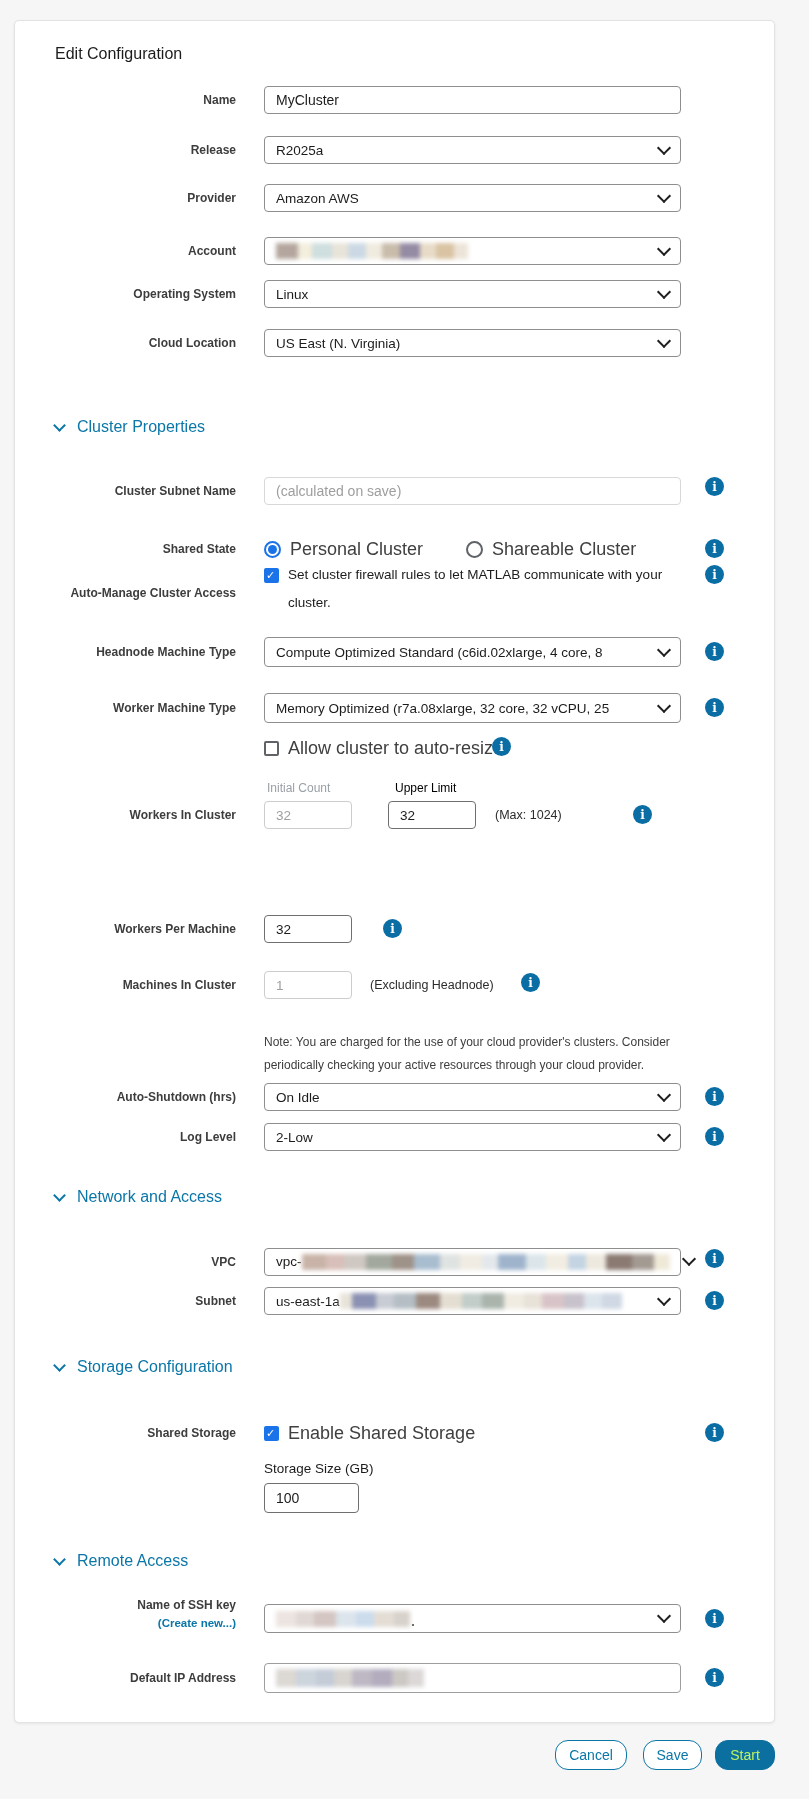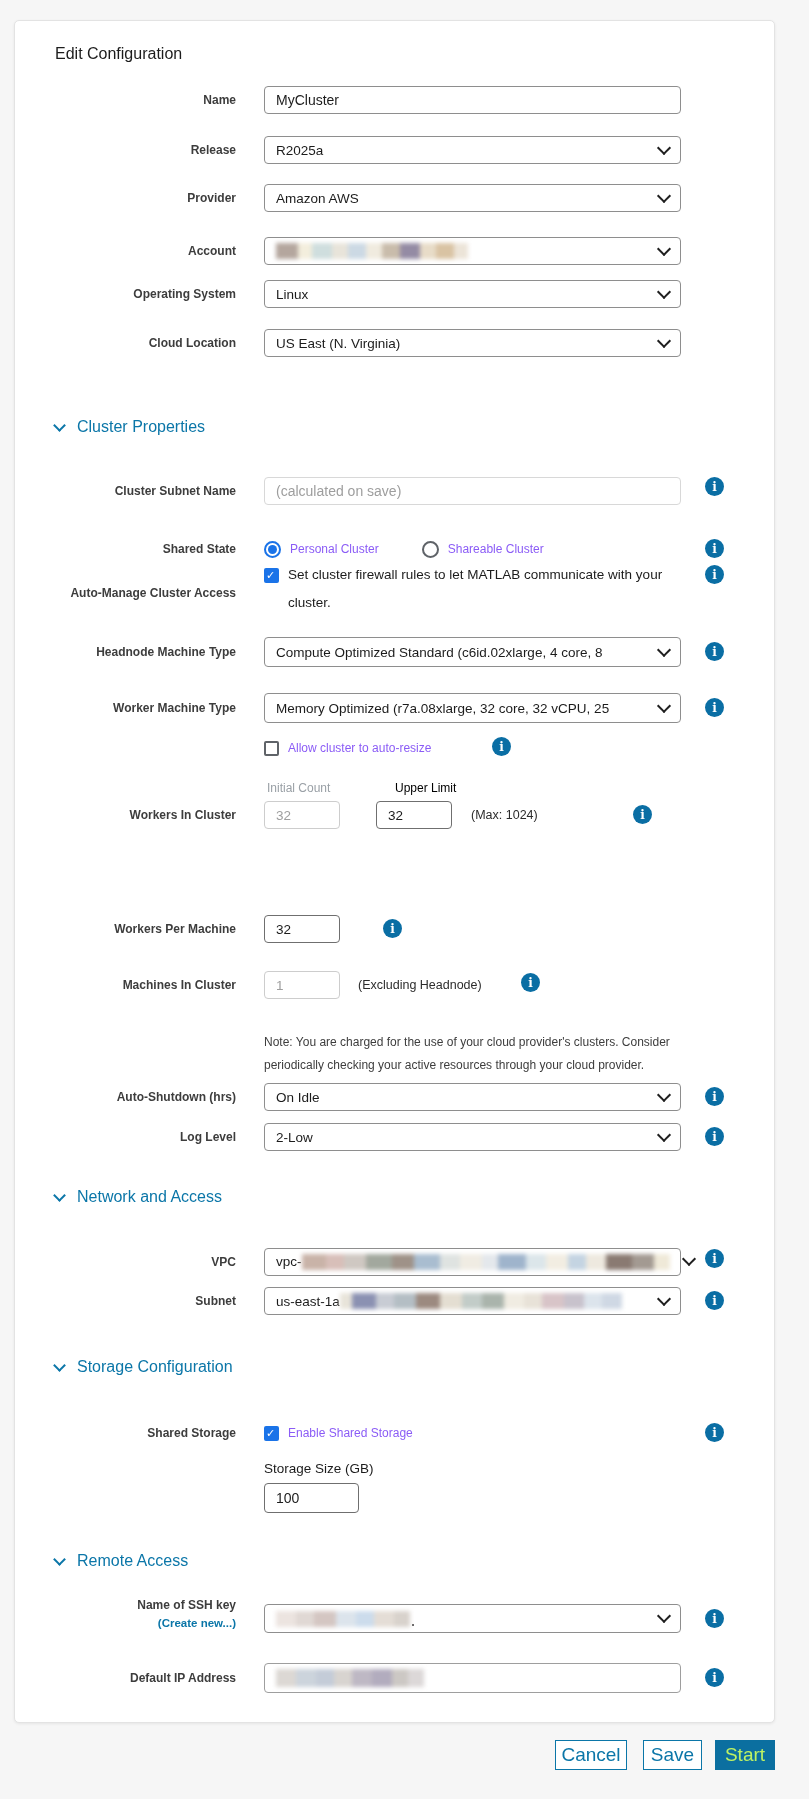--- a/index.html
+++ b/index.html
@@ -7,21 +7,21 @@
        font-family:"Liberation Sans","DejaVu Sans",sans-serif;overflow:hidden}
   .card{position:absolute;left:14px;top:20px;width:759px;height:1701px;background:#fff;
         border:1px solid #e3e3e3;border-radius:5px;box-shadow:0 1px 3px rgba(0,0,0,.07)}
   .title{position:absolute;left:40px;top:24px;font-size:16px;color:#1c1c1c}
   .row{position:absolute;left:28px;display:flex;align-items:center}
   .lbl{width:193px;text-align:right;font-size:12px;font-weight:bold;color:#3d3d3d;line-height:14px;flex:none}
   .ctl{margin-left:28px;display:flex;align-items:center}
   .inp{width:417px;height:28px;border:1px solid #8e8e8e;border-radius:4px;
        font-family:"Liberation Sans","DejaVu Sans",sans-serif;font-size:14px;color:#1c1c1c;
        padding:0 11px;box-sizing:border-box;background:#fff;outline:none}
-  .inp.small{width:76px;font-size:13.5px}
+  .inp.small{width:88px;font-size:13.5px}
   .inp.dis{border-color:#cdcdcd;color:#9e9e9e}
   .inp.calc{width:417px;border-color:#d8d8d8}
   .inp.calc::placeholder{color:#9e9e9e;opacity:1}
   .sel{width:417px;height:28px;border:1px solid #8e8e8e;border-radius:4px;background:#fff;
        display:flex;align-items:center;padding:0 11px;box-sizing:border-box;
        font-size:13.5px;color:#1c1c1c;cursor:pointer}
   .selval{white-space:nowrap;overflow:hidden;flex:1;margin-right:14px}
   .chev{width:8px;height:8px;border-right:2px solid #1f1f1f;border-bottom:2px solid #1f1f1f;
         transform:rotate(45deg);margin-top:-5px;flex:none}
   .sect{position:absolute;left:40px;height:20px;display:flex;align-items:center;gap:13px;
@@ -33,31 +33,31 @@
   .info::after{content:"i";color:#fff;font-size:12px;font-weight:bold;
                font-family:"DejaVu Serif",serif;line-height:1}
   .cb{width:15px;height:15px;border-radius:2px;flex:none;box-sizing:border-box;cursor:pointer;position:relative}
   .cb.on{background:#1a73e8}
   .cb.on::after{content:"\2713";position:absolute;left:2px;top:1px;color:#fff;font-size:11px;font-weight:bold;line-height:13px}
   .cb.off{border:2px solid #5f6368;background:#fff}
   .rad{width:17px;height:17px;border-radius:50%;box-sizing:border-box;flex:none;cursor:pointer;position:relative}
   .rad.on{border:2px solid #1a73e8}
   .rad.on::after{content:"";position:absolute;left:2px;top:2px;right:2px;bottom:2px;border-radius:50%;background:#1a73e8}
   .rad.off{border:2px solid #5f6368}
-  .opttxt{font-size:12px;color:#8b5cf6;margin-left:9px;white-space:nowrap}
+  .opttxt{font-size:18px;color:#404040;margin-left:9px;white-space:nowrap}
   .note{position:absolute;left:249px;width:455px;font-size:12px;color:#3d3d3d;line-height:23px}
   .mini{position:absolute;font-size:12px;white-space:nowrap}
   .wraptxt{font-size:13.5px;color:#1c1c1c;line-height:28px;width:390px;margin-left:9px}
   .paren{font-size:12.5px;color:#2c2c2c;white-space:nowrap}
   .redact{display:flex;height:16px;filter:blur(2px);flex:none}
   .redact span{height:100%;flex:none}
   .redact.tall{height:18px}
   .link{font-size:11.5px;font-weight:bold;color:#0b76a8;cursor:pointer;margin-top:4px}
-  .btn{position:absolute;height:30px;border-radius:0;display:flex;align-items:center;justify-content:center;
-       font-size:19px;cursor:pointer;box-sizing:border-box}
+  .btn{position:absolute;height:30px;border-radius:13px;display:flex;align-items:center;justify-content:center;
+       font-size:14px;cursor:pointer;box-sizing:border-box}
   .btn.outline{background:#fff;border:1px solid #0b76a8;color:#0b76a8}
   .btn.fill{background:#0b6fa0;color:#bef264;border:1px solid #0b6fa0}
   .sshdot{width:2px;height:2px;background:#333;border-radius:50%;align-self:flex-end;margin:0 0 6px 2px}
 </style>
 </head>
 <body>
 
 <div class="card">
 
   <div class="title">Edit Configuration</div>

